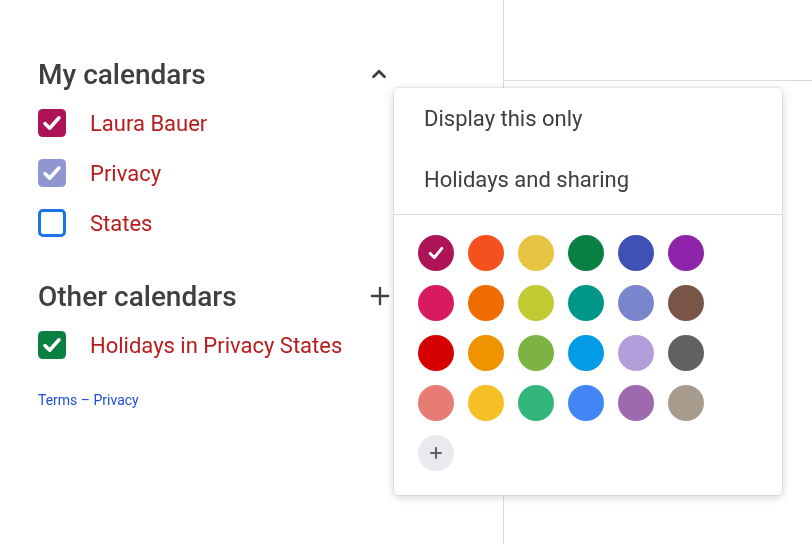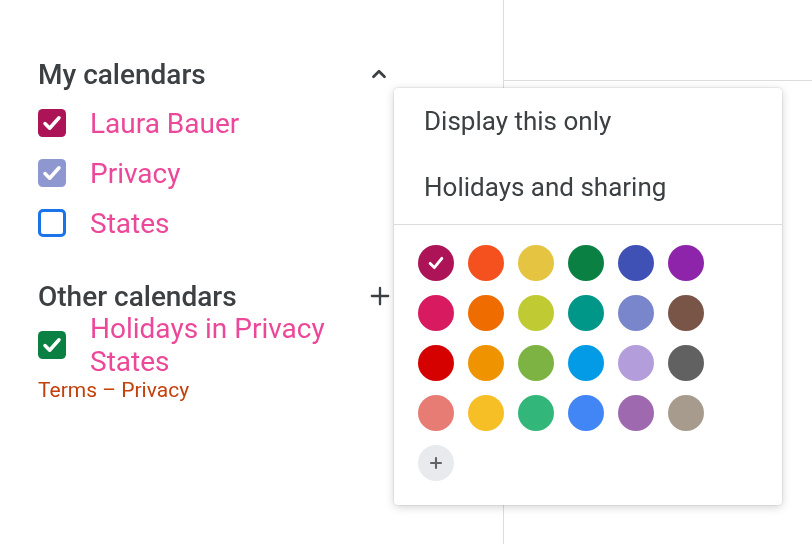--- a/index.html
+++ b/index.html
@@ -64,60 +64,60 @@
     justify-content: center;
     flex-shrink: 0;
   }
   .checkbox svg { display: block; }
   .checkbox.unchecked {
     border: 3px solid #1a73e8;
     background: #fff;
   }
   .cal-label {
     margin-left: 24px;
-    font-size: 28px;
-    color: #ec4899;
+    font-size: 22px;
+    color: #b91c1c;
   }
   .other-header {
     margin-top: 24px;
     display: flex;
     align-items: center;
     justify-content: space-between;
     height: 48px;
   }
   .add-btn {
     width: 36px;
     height: 36px;
     display: flex;
     align-items: center;
     justify-content: center;
     cursor: pointer;
     border-radius: 50%;
   }
   .footer-links {
-    margin-top: 8px;
-    font-size: 21px;
-    color: #c2410c;
+    margin-top: 22px;
+    font-size: 14px;
+    color: #1d4ed8;
   }
   .footer-links span { cursor: pointer; }
 
   
   .popup {
     position: absolute;
     left: 394px;
     top: 88px;
     width: 388px;
     background: #fff;
     border-radius: 4px;
     box-shadow: 0 2px 10px rgba(0,0,0,.18), 0 0 0 1px rgba(0,0,0,.05);
     padding-bottom: 20px;
   }
   .popup-item {
     padding: 18px 30px;
-    font-size: 26px;
+    font-size: 22px;
     color: #3c4043;
     cursor: pointer;
   }
   .popup-divider {
     height: 1px;
     background: #dadce0;
     margin: 4px 0 16px 0;
   }
   .color-grid {
     padding: 4px 24px 0 24px;

